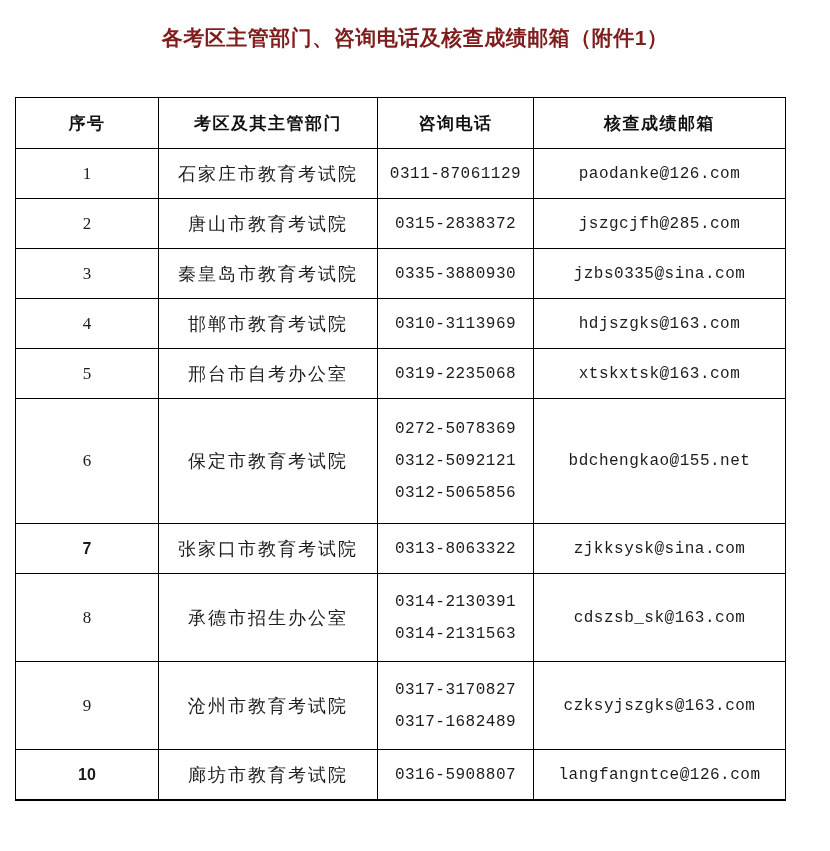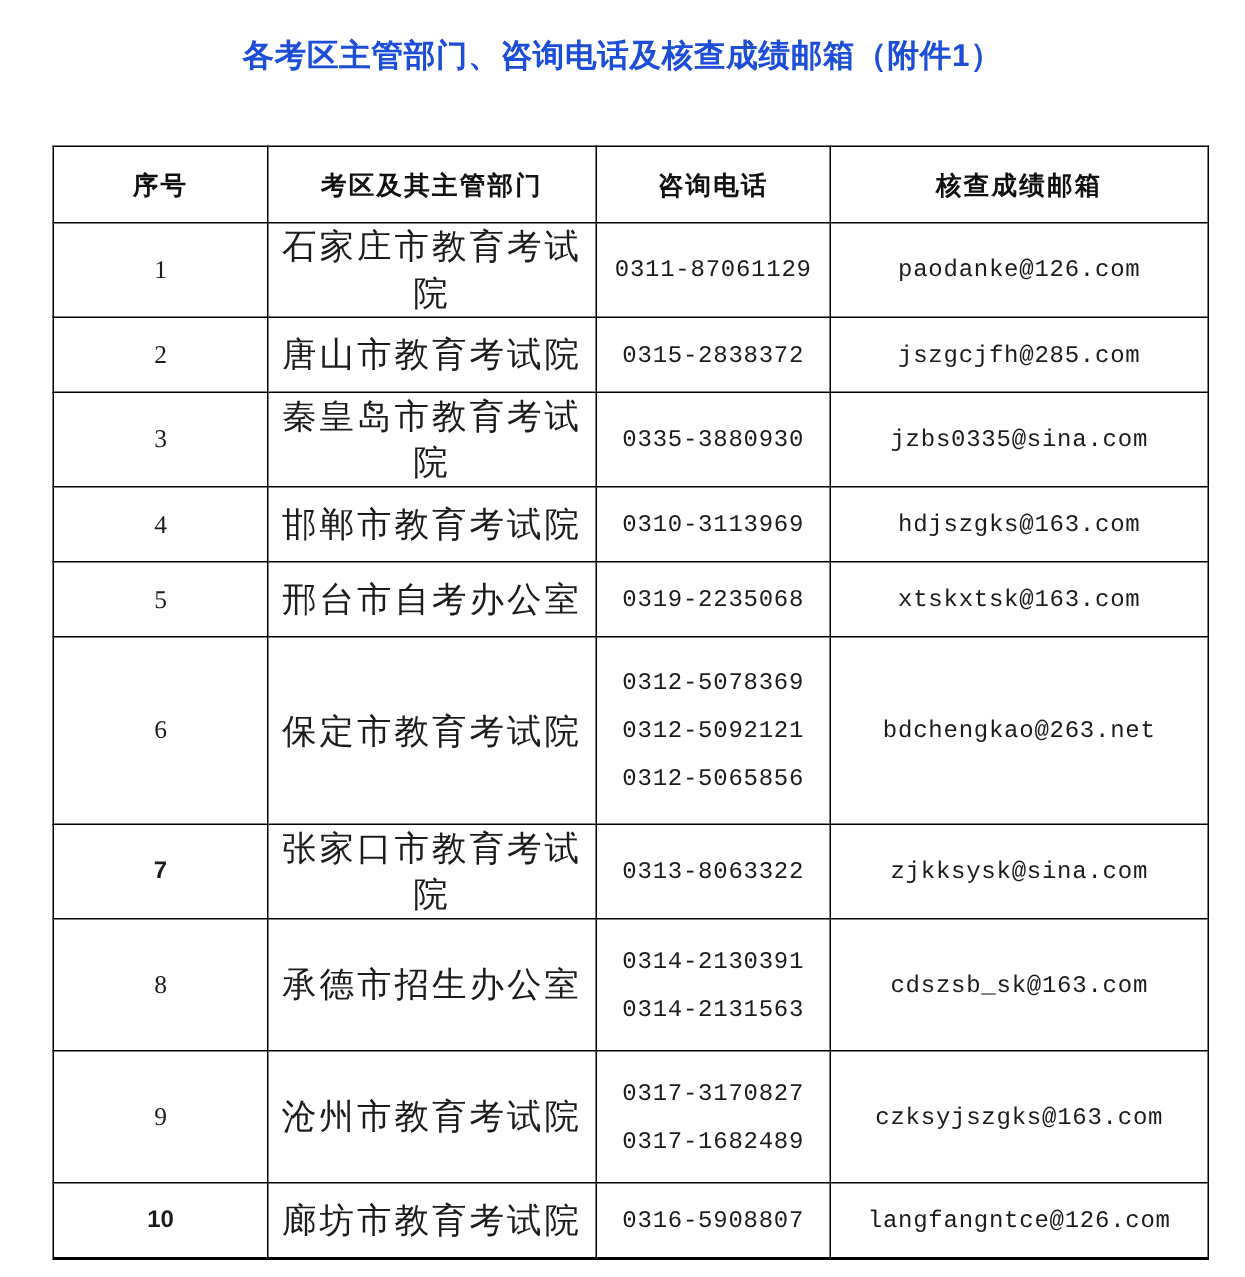--- a/index.html
+++ b/index.html
@@ -15,27 +15,27 @@
     overflow: hidden;
   }
   .title {
     font-family: "Liberation Sans", sans-serif;
     font-weight: 700;
     font-size: 21px;
     line-height: 32px;
     text-align: center;
     margin: 22px 0 0 0;
     letter-spacing: 0.5px;
-    color: #1d4ed8;
+    color: #7f1d1d;
   }
   table.grid {
     border-collapse: collapse;
     table-layout: fixed;
     width: 770px;
-    margin: 43px 0 0 35px;
+    margin: 43px 0 0 15px;
     border: 1px solid #000000;
     border-bottom: 2px solid #000000;
   }
   .grid th, .grid td {
     border: 1px solid #000000;
     text-align: center;
     vertical-align: middle;
     padding: 0;
     overflow: hidden;
   }
@@ -59,21 +59,21 @@
   td.seq {
     font-family: "Liberation Serif", serif;
     font-size: 17px;
   }
   td.seq.seq-sans {
     font-family: "Liberation Sans", sans-serif;
     font-weight: 700;
     font-size: 16px;
   }
   td.dept {
-    font-size: 23px;
+    font-size: 18px;
     letter-spacing: 2px;
   }
   td.phone-cell, td.email {
     font-family: "Liberation Mono", monospace;
     font-size: 16px;
     letter-spacing: 0.5px;
   }
   .phone-line {
     line-height: 32px;
   }
@@ -138,25 +138,25 @@
           <td class="dept">邢台市自考办公室</td>
           <td class="phone-cell">
             <div class="phone-line">0319-2235068</div>
           </td>
           <td class="email">xtskxtsk@163.com</td>
         </tr>
         <tr class="r3">
           <td class="seq">6</td>
           <td class="dept">保定市教育考试院</td>
           <td class="phone-cell">
-            <div class="phone-line">0312-5078369</div>
+            <div class="phone-line">0272-5078369</div>
             <div class="phone-line">0312-5092121</div>
             <div class="phone-line">0312-5065856</div>
           </td>
-          <td class="email">bdchengkao@263.net</td>
+          <td class="email">bdchengkao@155.net</td>
         </tr>
         <tr class="r1">
           <td class="seq seq-sans">7</td>
           <td class="dept">张家口市教育考试院</td>
           <td class="phone-cell">
             <div class="phone-line">0313-8063322</div>
           </td>
           <td class="email">zjkksysk@sina.com</td>
         </tr>
         <tr class="r2">

